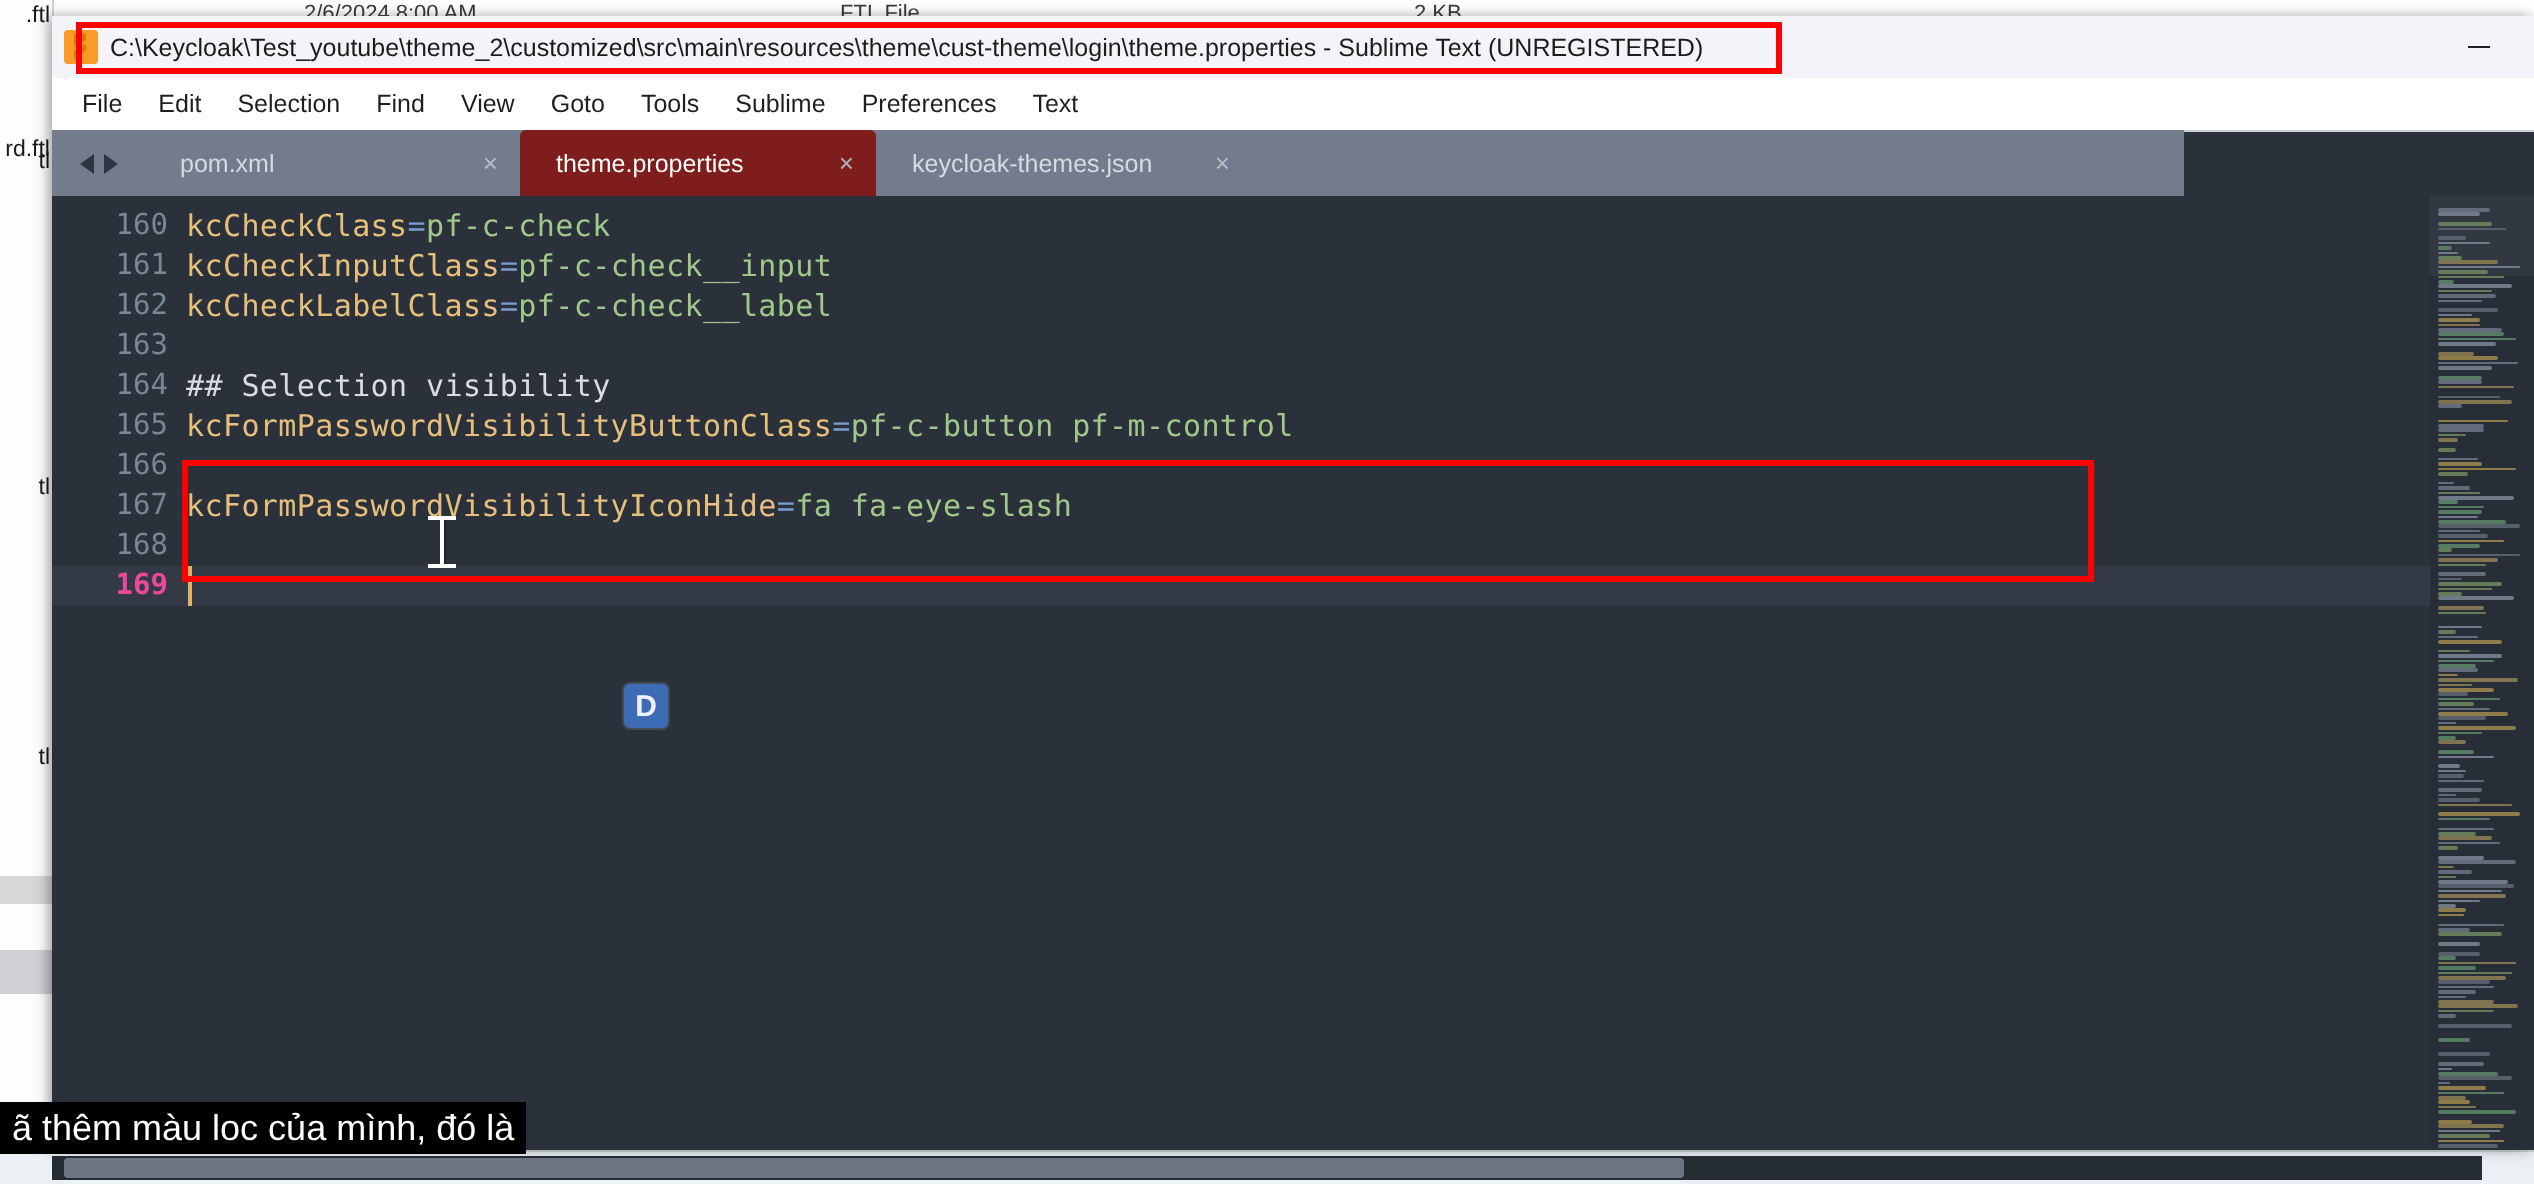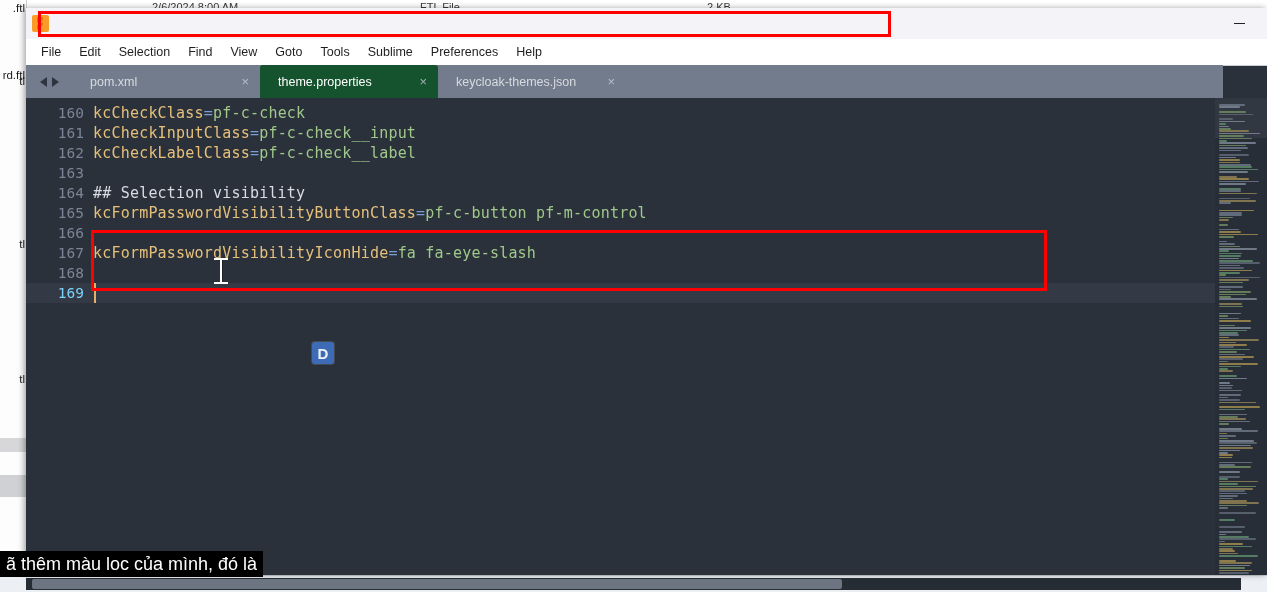--- a/index.html
+++ b/index.html
@@ -86,40 +86,40 @@
     border-bottom:1px solid #c9cdd4;
   }
   .menu-item{
     font-size:12.5px;color:#1f1f1f;padding:3px 9px;white-space:nowrap;
     font-family:"Liberation Sans", sans-serif;cursor:default;
   }
   .menu-item:first-child{margin-left:6px;}
 
   
   #tab-bar{
-    position:absolute;left:0;top:57px;width:1197px;height:33px;
+    position:absolute;left:0;top:57px;width:1066px;height:33px;
     background:#737c8c;display:flex;align-items:flex-end;
   }
   #tab-nav{
     width:46px;height:33px;display:flex;align-items:center;
     justify-content:center;gap:5px;flex:none;
   }
   .nav-arrow{
     width:0;height:0;border-top:5.5px solid transparent;
     border-bottom:5.5px solid transparent;
   }
   .nav-arrow.left{border-right:7px solid #2f3540;}
   .nav-arrow.right{border-left:7px solid #2f3540;}
   .tab{
     height:33px;display:flex;align-items:center;
     padding:0 11px 0 18px;position:relative;flex:none;
     box-sizing:border-box;
   }
   .tab.inactive{background:#737c8c;min-width:188px;}
-  .tab.active{background:#14532d;min-width:178px;border-radius:3px 3px 0 0;}
+  .tab.active{background:#7f1d1d;min-width:178px;border-radius:3px 3px 0 0;}
   .tab-label{
     font-size:12.5px;white-space:nowrap;
     font-family:"Liberation Sans", sans-serif;
   }
   .tab.inactive .tab-label{color:#d7dae0;}
   .tab.active .tab-label{color:#ffffff;}
   .tab-close{
     margin-left:auto;padding-left:22px;font-size:13px;line-height:1;
   }
   .tab.inactive .tab-close{color:#b6bcc6;}
@@ -131,21 +131,21 @@
     background:#2b313b;overflow:hidden;
   }
   #gutter{
     position:absolute;left:0;top:0;width:67px;height:477px;
     background:#2b313b;
   }
   .gut-line{
     position:absolute;right:9px;font-size:14.5px;color:#7b8595;
     font-family:"DejaVu Sans Mono", monospace;line-height:20px;height:20px;
   }
-  .gut-line.active{color:#7dd3fc;}
+  .gut-line.active{color:#ec4899;font-weight:bold;}
   .gut-active-bg{
     position:absolute;left:0;width:67px;height:20px;background:#333a45;
   }
 
   #code-area{
     position:absolute;left:67px;top:0;width:1174px;height:477px;
   }
   .code-line{
     position:absolute;left:0;height:20px;line-height:20px;
     font-family:"DejaVu Sans Mono", monospace;font-size:15px;
@@ -246,36 +246,37 @@
     <span class="exp-left-item" style="top:559px;">s.ftl</span>
   </div>
 
   <div class="exp-bottom-strip"></div>
 </div>
 
 <div id="sublime-window">
 
   <div id="title-bar">
     <div id="sublime-logo"></div>
+    <span id="title-text">C:\Keycloak\Test_youtube\theme_2\customized\src\main\resources\theme\cust-theme\login\theme.properties - Sublime Text (UNREGISTERED)</span>
     <div id="minimize-btn">
       <span class="bar"></span>
     </div>
   </div>
 
   <div id="menu-bar">
     <span class="menu-item">File</span>
     <span class="menu-item">Edit</span>
     <span class="menu-item">Selection</span>
     <span class="menu-item">Find</span>
     <span class="menu-item">View</span>
     <span class="menu-item">Goto</span>
     <span class="menu-item">Tools</span>
     <span class="menu-item">Sublime</span>
     <span class="menu-item">Preferences</span>
-    <span class="menu-item">Help</span>
+    <span class="menu-item">Text</span>
   </div>
 
   <div id="tab-bar">
     <div id="tab-nav">
       <span class="nav-arrow left"></span>
       <span class="nav-arrow right"></span>
     </div>
     <div class="tab inactive">
       <span class="tab-label">pom.xml</span>
       <span class="tab-close">×</span>

